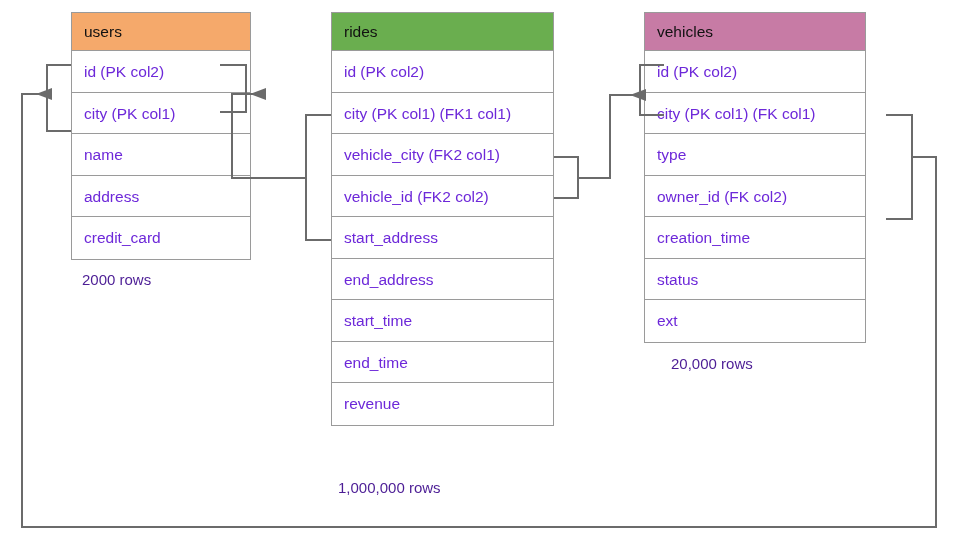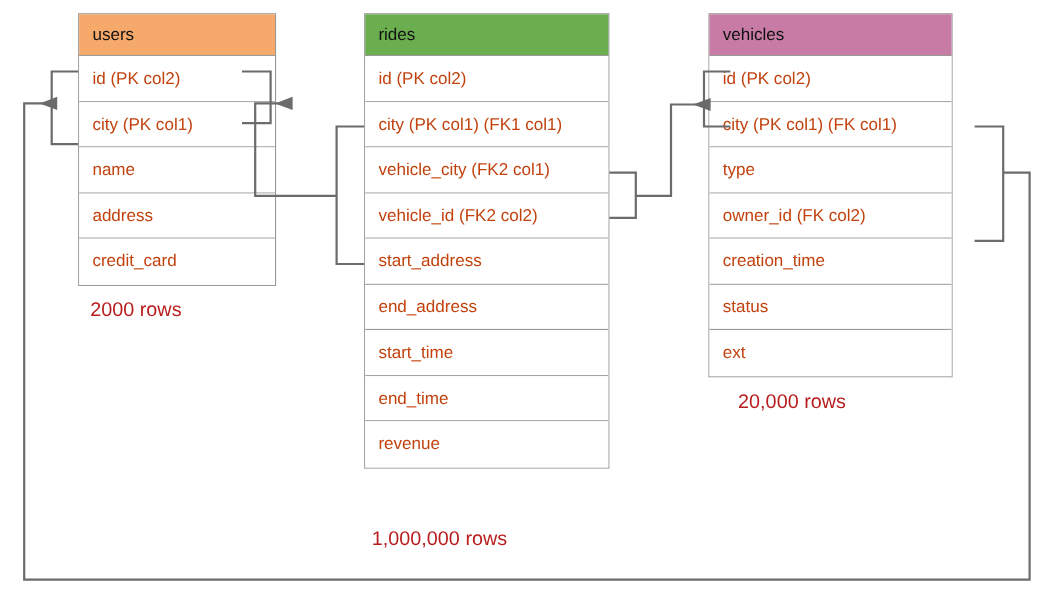--- a/index.html
+++ b/index.html
@@ -30,32 +30,32 @@
     box-sizing: border-box;
     border-bottom: 1px solid #9a9a9a;
     white-space: nowrap;
     overflow: hidden;
   }
   .tbl-row {
     height: 41.5px;
     line-height: 41.5px;
     padding: 0 0 0 12px;
     font-size: 15.5px;
-    color: #c2410c;
+    color: #6d28d9;
     box-sizing: border-box;
     border-bottom: 1px solid #9a9a9a;
     background: #ffffff;
     white-space: nowrap;
     overflow: hidden;
   }
   .tbl-row.last { border-bottom: none; }
   .rowcount {
     position: absolute;
-    font-size: 18px;
-    color: #b91c1c;
+    font-size: 15px;
+    color: #4c1d95;
     white-space: nowrap;
   }
   #links {
     position: absolute;
     left: 0; top: 0;
     width: 960px; height: 540px;
     pointer-events: none;
   }
   #links path, #links polyline {
     fill: none;

